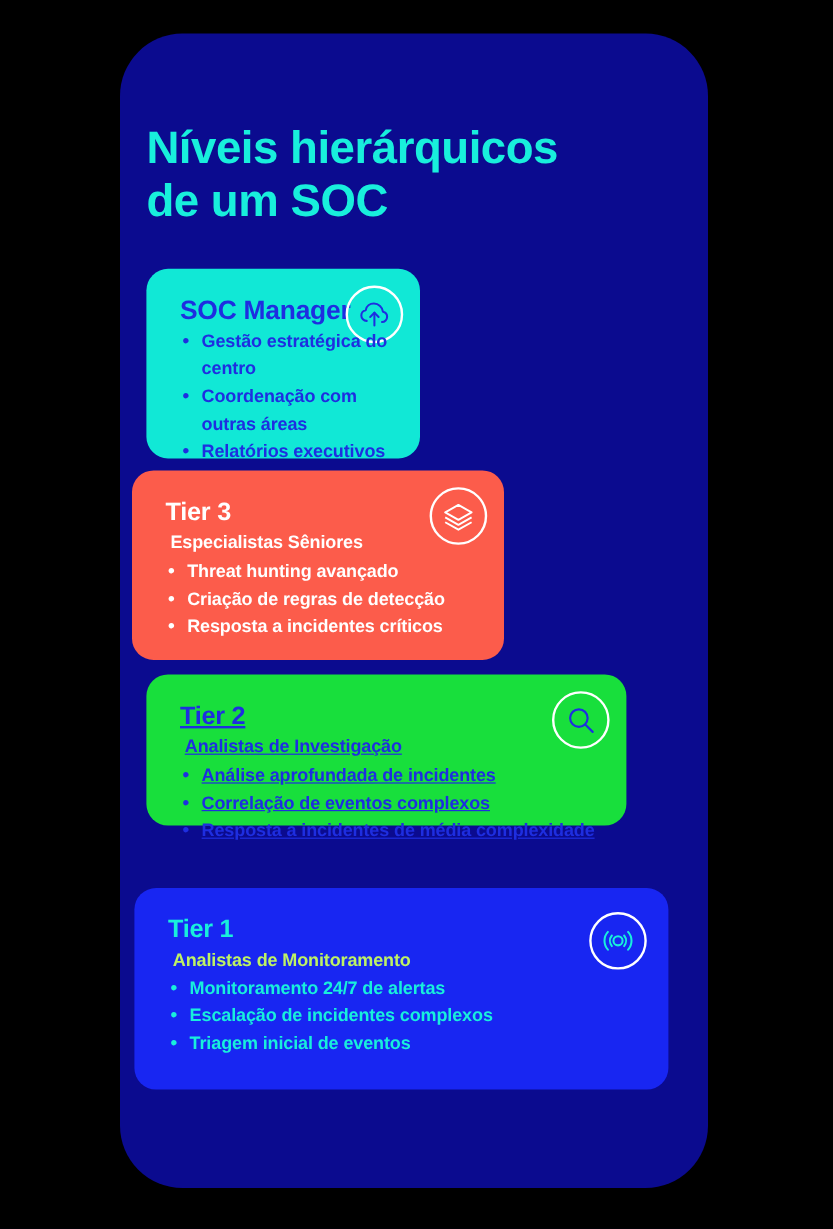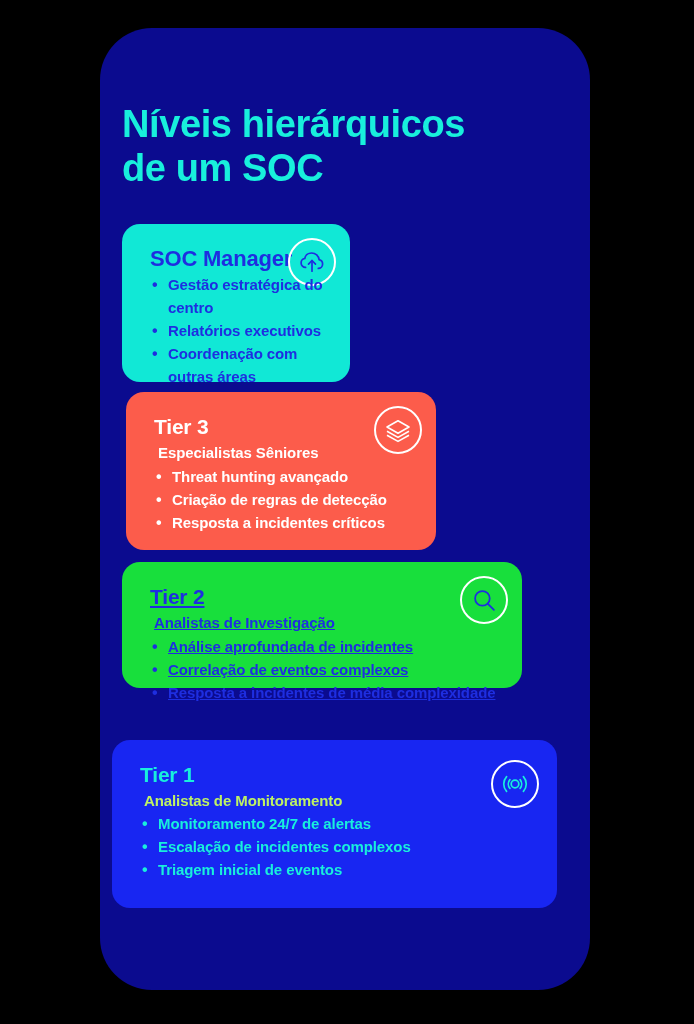--- a/index.html
+++ b/index.html
@@ -107,21 +107,21 @@
     height: 158px;
     background: #11E8D6;
     color: #1E2EE0;
   }
   #card-manager .card-head { color: #1E2EE0; font-size: 22px; margin-bottom: 2px; }
   #card-manager .bullets li { color: #1E2EE0; }
   #card-manager .icon-badge { right: 14px; top: 14px; }
 
   
   #card-tier3 {
-    left: 26px;
+    left: 10px;
     top: 364px;
     width: 310px;
     height: 158px;
     background: #FC5C4B;
     color: #FFFFFF;
   }
   #card-tier3 .card-head,
   #card-tier3 .card-sub,
   #card-tier3 .bullets li { color: #FFFFFF; }
   #card-tier3 .icon-badge { right: 14px; top: 14px; }
@@ -167,22 +167,22 @@
     <div class="icon-badge">
       <svg width="30" height="30" viewBox="0 0 30 30" fill="none">
         <path d="M8.6 20.4c-2.5 0-4.5-2-4.5-4.5 0-2.2 1.6-4.1 3.7-4.4C8.3 8.2 11.2 6 14.6 6c3.9 0 7.1 2.9 7.5 6.7 2 .4 3.5 2.2 3.5 4.3 0 2.4-1.9 4.4-4.3 4.4" stroke="#1E2EE0" stroke-width="1.7" stroke-linecap="round" stroke-linejoin="round"></path>
         <path d="M15 24.2V13.6" stroke="#1E2EE0" stroke-width="1.7" stroke-linecap="round"></path>
         <path d="M11.5 17.1L15 13.5l3.5 3.6" stroke="#1E2EE0" stroke-width="1.7" stroke-linecap="round" stroke-linejoin="round"></path>
       </svg>
     </div>
     <div class="card-head">SOC Manager</div>
     <ul class="bullets">
       <li>Gestão estratégica do centro</li>
+      <li>Coordenação com outras áreas</li>
       <li>Relatórios executivos</li>
-      <li>Coordenação com outras áreas</li>
     </ul>
   </div>
 
   <div class="card" id="card-tier3">
     <div class="icon-badge">
       <svg width="30" height="30" viewBox="0 0 30 30" fill="none">
         <path d="M15 5.8L26 12l-11 6.2L4 12l11-6.2z" stroke="#FFFFFF" stroke-width="1.6" stroke-linejoin="round"></path>
         <path d="M4 16.2l11 6.2 11-6.2" stroke="#FFFFFF" stroke-width="1.6" stroke-linejoin="round"></path>
         <path d="M4 20.2l11 6.2 11-6.2" stroke="#FFFFFF" stroke-width="1.6" stroke-linejoin="round"></path>
       </svg>

